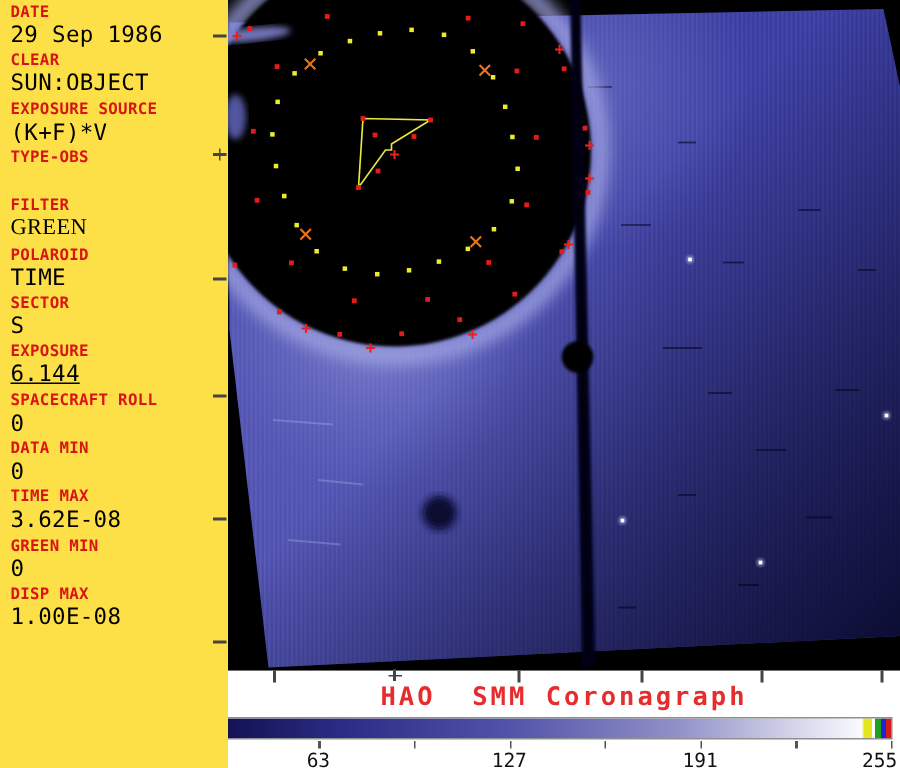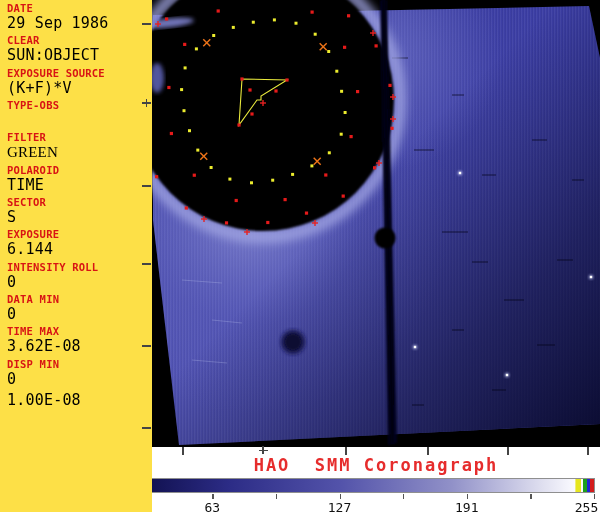--- a/index.html
+++ b/index.html
@@ -53,39 +53,40 @@
       <div class="field">
         <div class="flabel">POLAROID</div>
         <div class="fvalue" style="color: rgb(0, 0, 0);">TIME</div>
       </div>
       <div class="field">
         <div class="flabel">SECTOR</div>
         <div class="fvalue" style="color: rgb(0, 0, 0);">S</div>
       </div>
       <div class="field">
         <div class="flabel">EXPOSURE</div>
-        <div class="fvalue" style="color: rgb(0, 0, 0);">6.144</div>
-      </div>
-      <div class="field">
-        <div class="flabel">INTENSITY ROLL</div>
+        <div class="fvalue" style="color: rgb(0, 0, 0); text-decoration: underline;">6.144</div>
+      </div>
+      <div class="field">
+        <div class="flabel">SPACECRAFT ROLL</div>
         <div class="fvalue" style="color: rgb(0, 0, 0);">0</div>
       </div>
       <div class="field">
         <div class="flabel">DATA MIN</div>
         <div class="fvalue" style="color: rgb(0, 0, 0);">0</div>
       </div>
       <div class="field">
         <div class="flabel">TIME MAX</div>
         <div class="fvalue" style="color: rgb(0, 0, 0);">3.62E-08</div>
       </div>
       <div class="field">
-        <div class="flabel">DISP MIN</div>
+        <div class="flabel">GREEN MIN</div>
         <div class="fvalue" style="color: rgb(0, 0, 0);">0</div>
       </div>
       <div class="field">
+        <div class="flabel">DISP MAX</div>
         <div class="fvalue" style="color: rgb(0, 0, 0);">1.00E-08</div>
       </div>
     </div>
 </div>
 
 <div id="image-panel">
   <svg id="main-svg" width="448" height="447" viewBox="0 0 448 447">
     <defs>
       <linearGradient id="fieldGrad" gradientUnits="userSpaceOnUse" x1="40" y1="400" x2="430" y2="60">
         <stop offset="0" stop-color="#5052b2"></stop>

